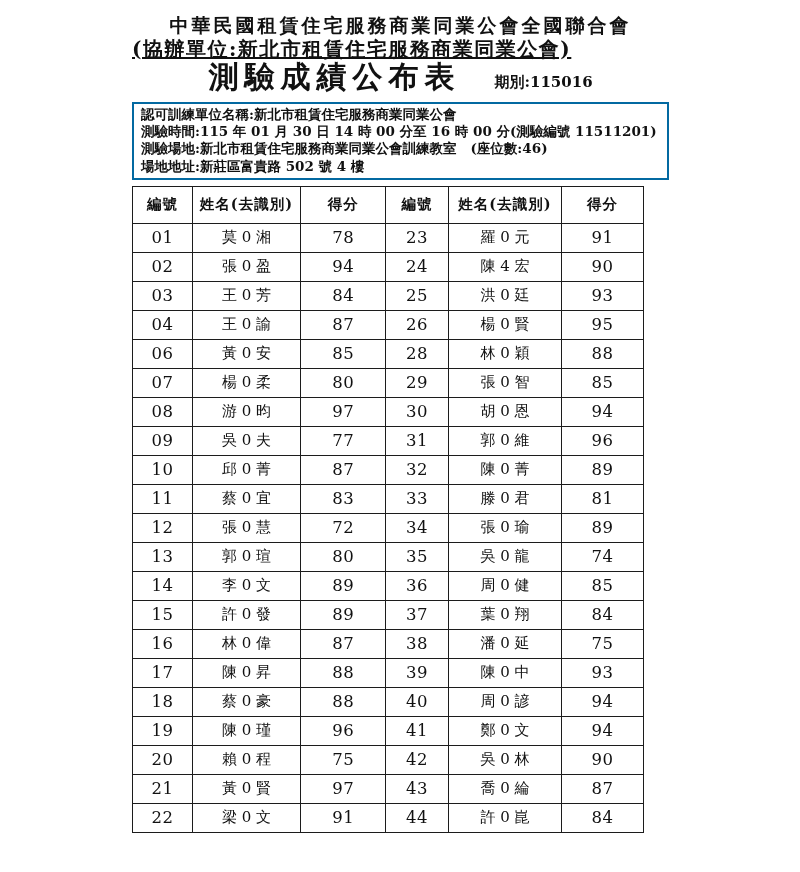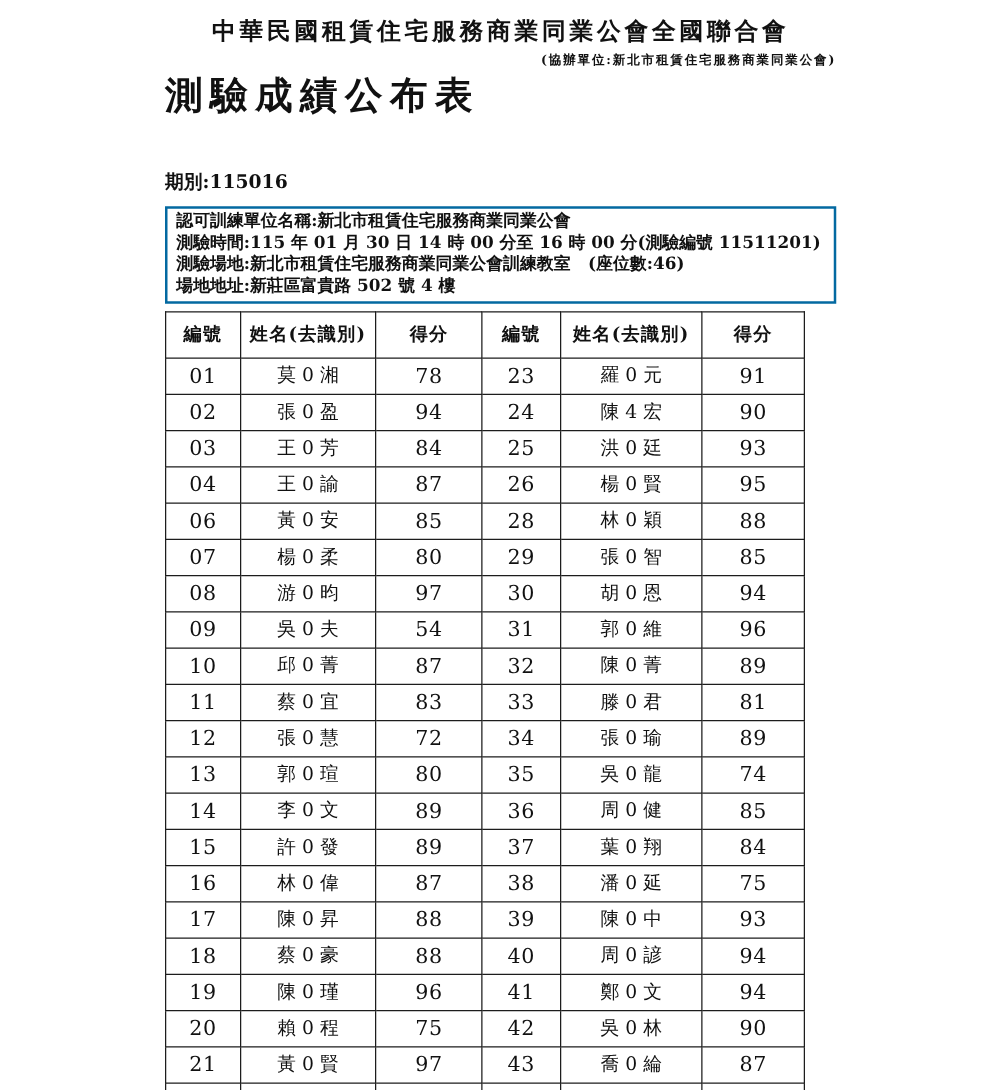--- a/index.html
+++ b/index.html
@@ -23,35 +23,35 @@
   .org-title {
     margin-top: 13px;
     text-align: center;
     font-size: 19px;
     font-weight: bold;
     letter-spacing: 3px;
     line-height: 25px;
     white-space: nowrap;
   }
   .co-organizer {
-    text-align: right;
-    font-size: 10px;
+    text-align: left;
+    font-size: 20px;
     font-weight: bold;
     letter-spacing: 1.5px;
     line-height: 22px;
     white-space: nowrap;
+    text-decoration: underline;
   }
   .title-row {
     display: flex;
-    justify-content: space-between;
+    justify-content: center;
     align-items: baseline;
     gap: 34px;
     line-height: 34px;
     margin-bottom: 3px;
-    flex-direction: column;
   }
   .doc-title {
     font-size: 30px;
     font-weight: bold;
     letter-spacing: 6px;
     white-space: nowrap;
   }
   .period {
     font-size: 15px;
     font-weight: bold;
@@ -199,21 +199,21 @@
             <td class="col-no">08</td>
             <td class="col-name">游 0 昀</td>
             <td class="col-score">97</td>
             <td class="col-no">30</td>
             <td class="col-name">胡 0 恩</td>
             <td class="col-score">94</td>
           </tr>
           <tr>
             <td class="col-no">09</td>
             <td class="col-name">吳 0 夫</td>
-            <td class="col-score">54</td>
+            <td class="col-score">77</td>
             <td class="col-no">31</td>
             <td class="col-name">郭 0 維</td>
             <td class="col-score">96</td>
           </tr>
           <tr>
             <td class="col-no">10</td>
             <td class="col-name">邱 0 菁</td>
             <td class="col-score">87</td>
             <td class="col-no">32</td>
             <td class="col-name">陳 0 菁</td>

